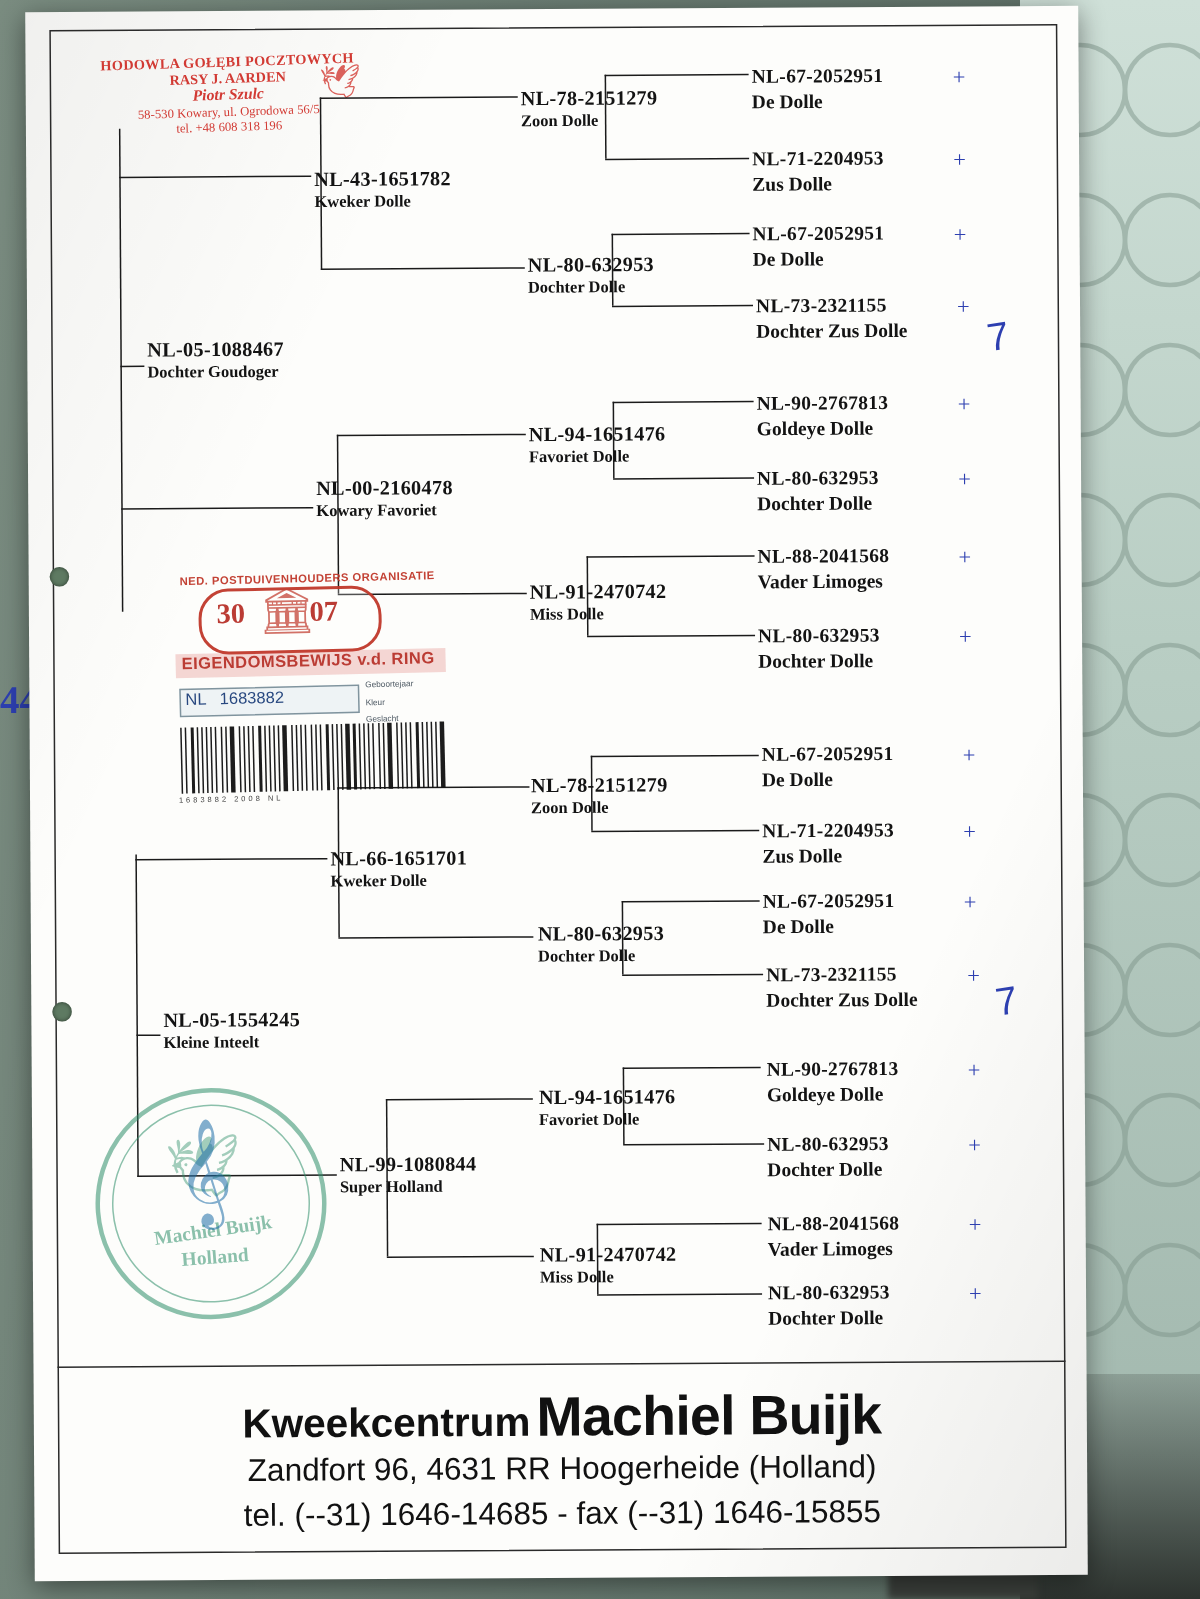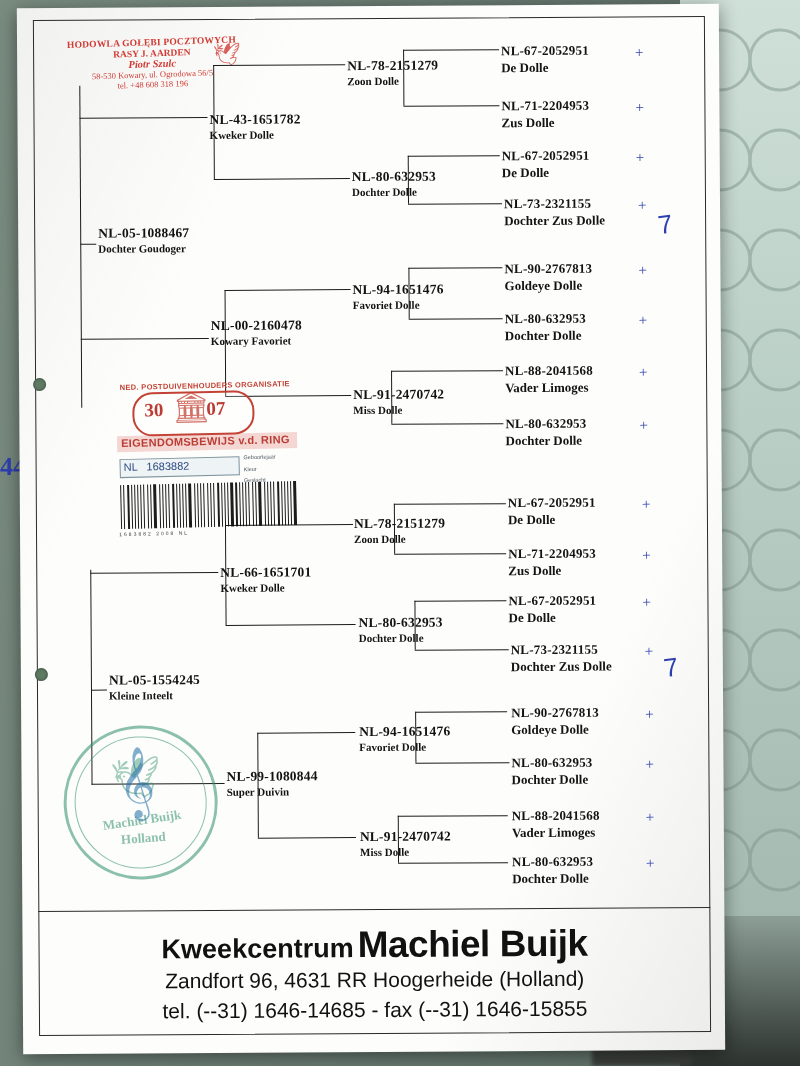--- a/index.html
+++ b/index.html
@@ -243,21 +243,21 @@
         <div class="node" style="left: 192px; top: 311px;">
           <div class="ring">NL-00-2160478</div>
           <div class="nm">Kowary Favoriet</div>
         </div>
         <div class="node" style="left: 200px; top: 558px;">
           <div class="ring">NL-66-1651701</div>
           <div class="nm">Kweker Dolle</div>
         </div>
         <div class="node" style="left: 205px; top: 762px;">
           <div class="ring">NL-99-1080844</div>
-          <div class="nm">Super Duivin</div>
+          <div class="nm">Super Holland</div>
         </div>
         <div class="node" style="left: 330px; top: 52px;">
           <div class="ring">NL-78-2151279</div>
           <div class="nm">Zoon Dolle</div>
         </div>
         <div class="node" style="left: 334px; top: 163px;">
           <div class="ring">NL-80-632953</div>
           <div class="nm">Dochter Dolle</div>
         </div>
         <div class="node" style="left: 334px; top: 276px;">

